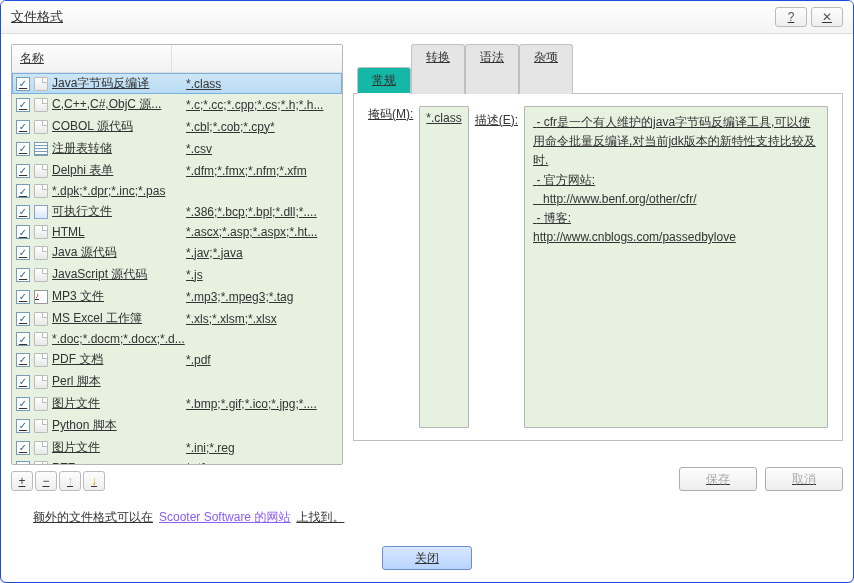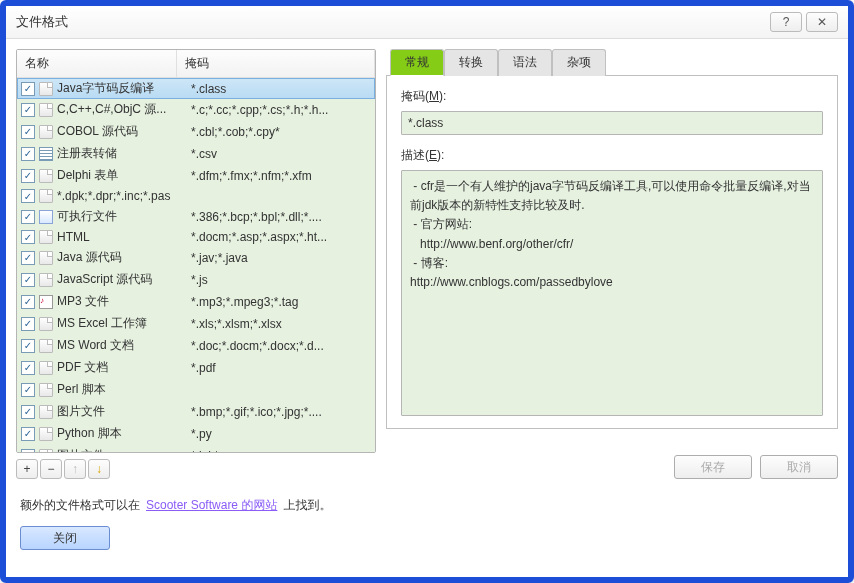--- a/index.html
+++ b/index.html
@@ -1,22 +1,22 @@
 <!DOCTYPE html>
 <html><head>
 <meta charset="utf-8">
 <style>
   * { box-sizing: border-box; }
   html, body { margin:0; padding:0; font-family: "Microsoft YaHei", "Segoe UI", Tahoma, sans-serif; font-size:12px; background:#fff; color:#333; }
-  .window { width:854px; height:583px; border:6px solid #1d4ed8; border-radius:6px; background:#fff; display:flex; flex-direction:column; box-shadow:0 2px 8px rgba(0,0,0,.15); overflow:hidden;}
+  .window { width:854px; height:583px; border:1px solid #1d4ed8; border-radius:6px; background:#fff; display:flex; flex-direction:column; box-shadow:0 2px 8px rgba(0,0,0,.15); overflow:hidden;text-decoration:underline;}
   .titlebar { display:flex; align-items:center; padding:6px 10px; background:linear-gradient(#fff,#f4f4f4); border-bottom:1px solid #ddd; }
   .titlebar .title { flex:1; font-size:13px; }
   .titlebar .sysbtn { width:32px; height:20px; margin-left:4px; border:1px solid #bbb; border-radius:3px; background:linear-gradient(#fdfdfd,#eee); display:flex; align-items:center; justify-content:center; color:#555; font-size:12px; cursor:default;}
   .content { flex:1; display:flex; padding:10px; gap:10px; min-height:0;}
-  .leftpane { width:360px; display:flex; flex-direction:column; }
+  .leftpane { width:332px; display:flex; flex-direction:column; }
   .listbox { flex:1; border:1px solid #b5b5b5; border-radius:2px; background:#fff; display:flex; flex-direction:column; overflow:hidden;}
   .listhead { display:flex; background:linear-gradient(#fdfdfd,#f2f2f2); border-bottom:1px solid #e0e0e0; }
   .listhead div { padding:5px 8px; border-right:1px solid #e0e0e0; }
   .col-name { width:160px; }
   .col-mask { flex:1; }
   .listbody { flex:1; overflow-y:auto; background:#e6f1e0; }
   .row { display:flex; align-items:center; padding:2px 4px; border-bottom:1px solid rgba(255,255,255,0); white-space:nowrap; }
   .row .chk { width:14px; height:14px; border:1px solid #7a9bb5; background:#fff; display:inline-flex; align-items:center; justify-content:center; font-size:10px; color:#2a6496; margin-right:4px; flex-shrink:0;}
   .row .icon { width:14px; height:14px; margin-right:4px; flex-shrink:0; display:inline-block;}
   .row .rname { width:128px; overflow:hidden; text-overflow:ellipsis; white-space:nowrap; margin-right:6px;}
@@ -27,32 +27,32 @@
   .icon-grid{background:repeating-linear-gradient(0deg,#7a9bb5 0 1px,#fff 1px 3px),repeating-linear-gradient(90deg,#7a9bb5 0 1px,#fff 1px 3px); border:1px solid #7a9bb5;}
   .icon-exe{background:linear-gradient(#fff,#d8e8ff); border:1px solid #8aa4d8;}
   .icon-mp3{background:#fff; border:1px solid #999; display:inline-flex; align-items:center; justify-content:center; font-size:8px; color:#c03;}
   .icon-mp3::after{content:"♪";}
   .list-toolbar { display:flex; gap:2px; padding:6px 0 0 0;}
   .tbtn{ width:22px; height:20px; border:1px solid #bbb; border-radius:3px; background:linear-gradient(#fdfdfd,#eee); display:flex; align-items:center; justify-content:center; font-size:12px; color:#444;}
   .tbtn.disabled{ color:#bbb; }
   .rightpane { flex:1; display:flex; flex-direction:column; min-width:0;}
   .tabstrip { display:flex; border-bottom:1px solid #c0c0c0; padding-left:4px; }
   .tab { padding:4px 14px; border:1px solid #c0c0c0; border-bottom:none; margin-right:0px; margin-bottom:-1px; border-top-left-radius:3px; border-top-right-radius:3px; background:#e5e5e5; cursor:default;}
-  .tab.active { background:#84cc16; border-bottom:1px solid #fff; }
-  .tabbody { flex:1; border:1px solid #c0c0c0; border-top:none; padding:12px 14px; display:flex; flex-direction:column; gap:6px; min-height:0;}
+  .tab.active { background:#14b8a6; border-bottom:1px solid #fff;margin-top:23px; }
+  .tabbody { flex:1; border:1px solid #c0c0c0; border-top:none; padding:12px 14px; display:flex; flex-direction:row; gap:6px; min-height:0;}
   .field-label { font-size:12px; }
   .field-label u { text-decoration:underline;}
   .input-line { border:1px solid #b5b5b5; background:#e6f1e0; padding:4px 6px; font-size:12px; border-radius:1px;}
   .desc-box { flex:1; border:1px solid #b5b5b5; background:#e6f1e0; padding:6px 8px; font-size:12px; line-height:1.6; white-space:pre-wrap; overflow:auto; border-radius:1px;}
   .bottom-buttons { display:flex; justify-content:flex-end; gap:8px; padding:10px 0 0 0;}
   .btn { min-width:78px; height:24px; border:1px solid #adadad; border-radius:3px; background:linear-gradient(#fdfdfd,#eee); font-size:12px; display:flex; align-items:center; justify-content:center; padding:0 12px; cursor:default;}
   .btn.disabled{ color:#aaa;margin-top:16px;}
-  .footer { padding:8px 14px 12px; display:flex; align-items:center; gap:6px;}
+  .footer { padding:8px 32px 12px; display:flex; align-items:center; gap:6px;}
   .footer .link{ color:#8b5cf6; text-decoration:underline; cursor:pointer;}
-  .close-row { display:flex; justify-content:flex-start; padding:0 14px 27px;}
+  .close-row { display:flex; justify-content:center; padding:0 14px 12px;margin-top:8px;}
   .btn.primary{ background:linear-gradient(#d8e8ff,#b8d4ff); border-color:#6a8cd0; min-width:90px;}
   
   .listbody::-webkit-scrollbar{width:16px;}
   .listbody::-webkit-scrollbar-thumb{background:#d0d0d0; border:1px solid #aaa; border-radius:2px;}
   .listbody::-webkit-scrollbar-track{background:#f0f0f0;}
 </style>
 </head>
 <body>
 
 <div class="window">
@@ -61,21 +61,20 @@
     <div class="sysbtn">?</div>
     <div class="sysbtn">✕</div>
   </div>
 
   <div class="content">
 
     <div class="leftpane">
       <div class="listbox">
         <div class="listhead">
           <div class="col-name">名称</div>
-          <div class="col-mask">掩码</div>
         </div>
         <div class="listbody" id="listbody">
             <div class="row selected">
               <span class="chk">✓</span>
               <span class="icon icon-file"></span>
               <span class="rname">Java字节码反编译</span>
               <span class="rmask">*.class</span>
             </div>
             <div class="row">
               <span class="chk">✓</span>
@@ -109,21 +108,21 @@
             <div class="row">
               <span class="chk">✓</span>
               <span class="icon icon-exe"></span>
               <span class="rname">可执行文件</span>
               <span class="rmask">*.386;*.bcp;*.bpl;*.dll;*....</span>
             </div>
             <div class="row">
               <span class="chk">✓</span>
               <span class="icon icon-file"></span>
               <span class="rname">HTML</span>
-              <span class="rmask">*.docm;*.asp;*.aspx;*.ht...</span>
+              <span class="rmask">*.ascx;*.asp;*.aspx;*.ht...</span>
             </div>
             <div class="row">
               <span class="chk">✓</span>
               <span class="icon icon-file"></span>
               <span class="rname">Java 源代码</span>
               <span class="rmask">*.jav;*.java</span>
             </div>
             <div class="row">
               <span class="chk">✓</span>
               <span class="icon icon-file"></span>
@@ -138,21 +137,20 @@
             </div>
             <div class="row">
               <span class="chk">✓</span>
               <span class="icon icon-file"></span>
               <span class="rname">MS Excel 工作簿</span>
               <span class="rmask">*.xls;*.xlsm;*.xlsx</span>
             </div>
             <div class="row">
               <span class="chk">✓</span>
               <span class="icon icon-file"></span>
-              <span class="rname">MS Word 文档</span>
               <span class="rmask">*.doc;*.docm;*.docx;*.d...</span>
             </div>
             <div class="row">
               <span class="chk">✓</span>
               <span class="icon icon-file"></span>
               <span class="rname">PDF 文档</span>
               <span class="rmask">*.pdf</span>
             </div>
             <div class="row">
               <span class="chk">✓</span>
@@ -162,21 +160,20 @@
             <div class="row">
               <span class="chk">✓</span>
               <span class="icon icon-file"></span>
               <span class="rname">图片文件</span>
               <span class="rmask">*.bmp;*.gif;*.ico;*.jpg;*....</span>
             </div>
             <div class="row">
               <span class="chk">✓</span>
               <span class="icon icon-file"></span>
               <span class="rname">Python 脚本</span>
-              <span class="rmask">*.py</span>
             </div>
             <div class="row">
               <span class="chk">✓</span>
               <span class="icon icon-file"></span>
               <span class="rname">图片文件</span>
               <span class="rmask">*.ini;*.reg</span>
             </div>
             <div class="row">
               <span class="chk">✓</span>
               <span class="icon icon-file"></span>

